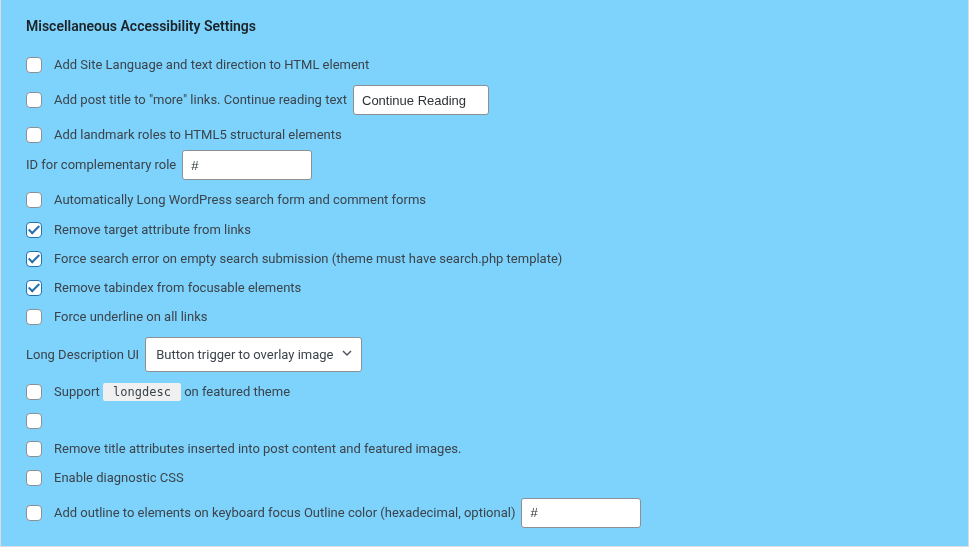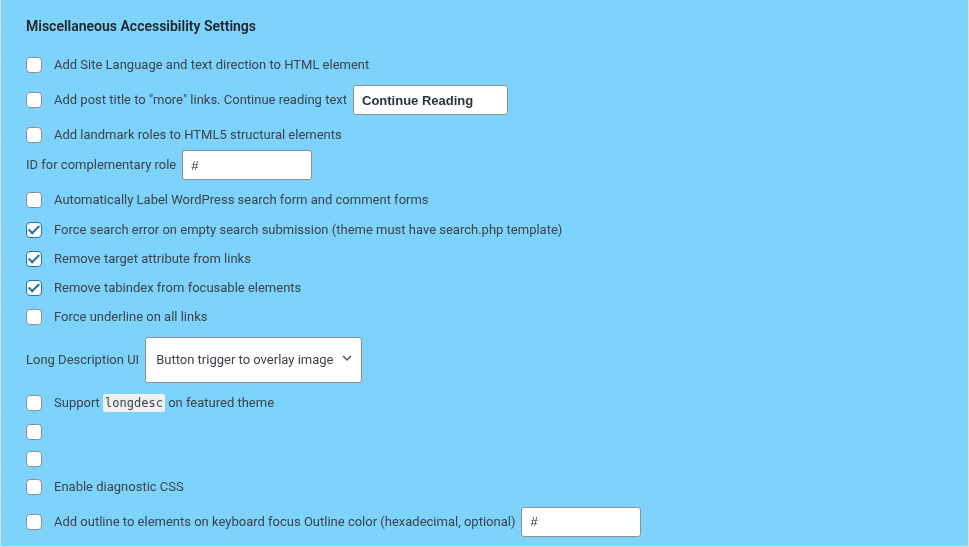--- a/index.html
+++ b/index.html
@@ -66,45 +66,45 @@
   }
   input[type="text"]{
     border: 1px solid #8c8f94;
     border-radius: 3px;
     padding: 4px 8px;
     font-size: 13px;
     color: #2c3338;
     height: 30px;
     background: #fff;
   }
-  input.wide { width: 155px; font-weight: bold; }
+  input.wide { width: 136px; }
   input.mid { width: 130px; }
   input.hex { width: 120px; }
   .select {
     border: 1px solid #8c8f94;
     border-radius: 3px;
-    height: 46px;
+    height: 35px;
     padding: 0 28px 0 10px;
     font-size: 13px;
     background: #fff;
     position: relative;
     display: inline-flex;
     align-items: center;
     cursor: pointer;
   }
   .select .chev {
     position: absolute;
     right: 8px;
     top: 50%;
     transform: translateY(-50%);
     pointer-events: none;
   }
   code.inline {
     background: #f0f0f1;
-    padding: 2px 2px;
+    padding: 2px 10px;
     border-radius: 2px;
     font-family: Consolas, Monaco, monospace;
     font-size: 12px;
     color: #3c434a;
   }
   .gap-top { margin-top: 8px; }
 </style>
 </head>
 <body>
 
@@ -127,31 +127,31 @@
     <input type="checkbox" style="">
     <span class="lbl">Add landmark roles to HTML5 structural elements</span>
   </div>
   <div class="row">
     <span class="lbl">ID for complementary role</span>
     <input type="text" class="mid" value="#" style="">
   </div>
 
   <div class="row gap-top">
     <input type="checkbox" style="">
-    <span class="lbl">Automatically Label WordPress search form and comment forms</span>
+    <span class="lbl">Automatically Long WordPress search form and comment forms</span>
+  </div>
+
+  <div class="row">
+    <input type="checkbox" checked="" style="">
+    <span class="lbl">Remove target attribute from links</span>
   </div>
 
   <div class="row">
     <input type="checkbox" checked="" style="">
     <span class="lbl">Force search error on empty search submission (theme must have search.php template)</span>
-  </div>
-
-  <div class="row">
-    <input type="checkbox" checked="" style="">
-    <span class="lbl">Remove target attribute from links</span>
   </div>
 
   <div class="row">
     <input type="checkbox" checked="" style="">
     <span class="lbl">Remove tabindex from focusable elements</span>
   </div>
 
   <div class="row">
     <input type="checkbox" style="">
     <span class="lbl">Force underline on all links</span>
@@ -175,20 +175,21 @@
       <span>Support </span><code class="inline">longdesc</code><span> on featured theme</span>
     </span>
   </div>
 
   <div class="row">
     <input type="checkbox" style="">
   </div>
 
   <div class="row">
     <input type="checkbox" style="">
+    <span class="lbl">Remove title attributes inserted into post content and featured images.</span>
   </div>
 
   <div class="row">
     <input type="checkbox" style="">
     <span class="lbl">Enable diagnostic CSS</span>
   </div>
 
   <div class="row gap-top">
     <input type="checkbox" style="">
     <span class="lbl">Add outline to elements on keyboard focus Outline color (hexadecimal, optional)</span>

